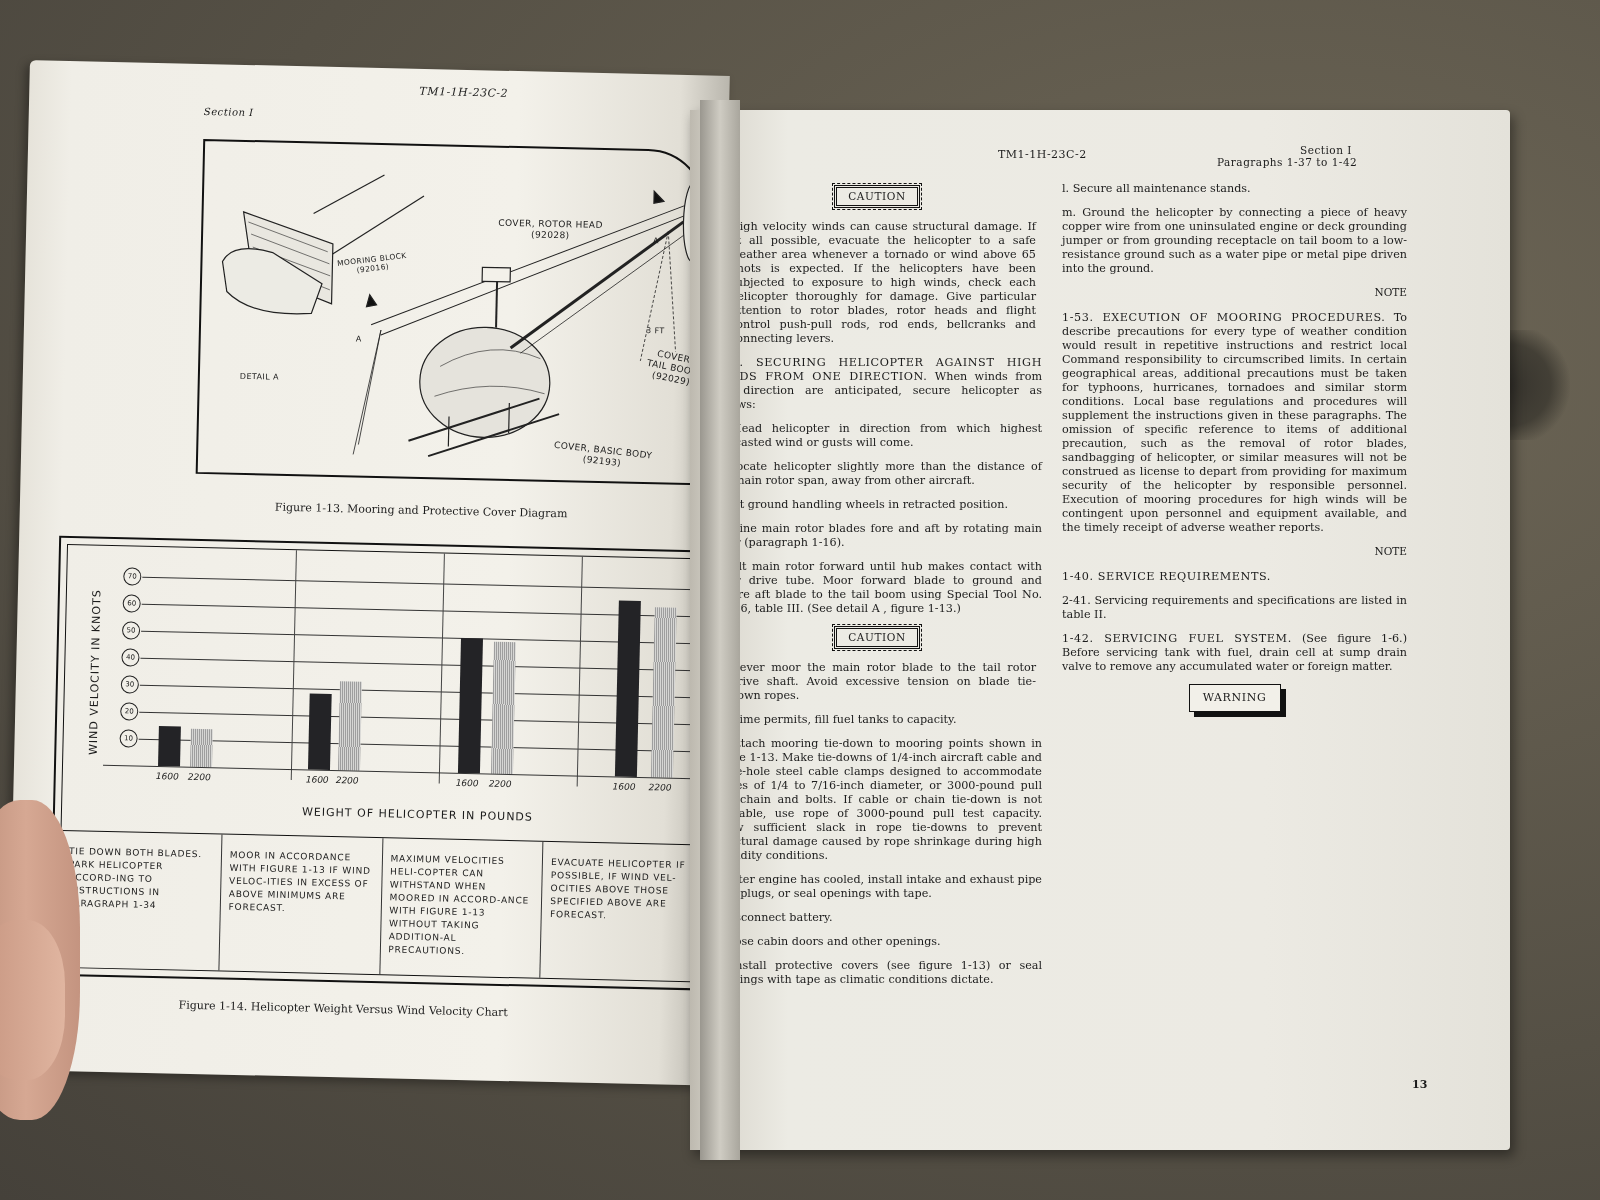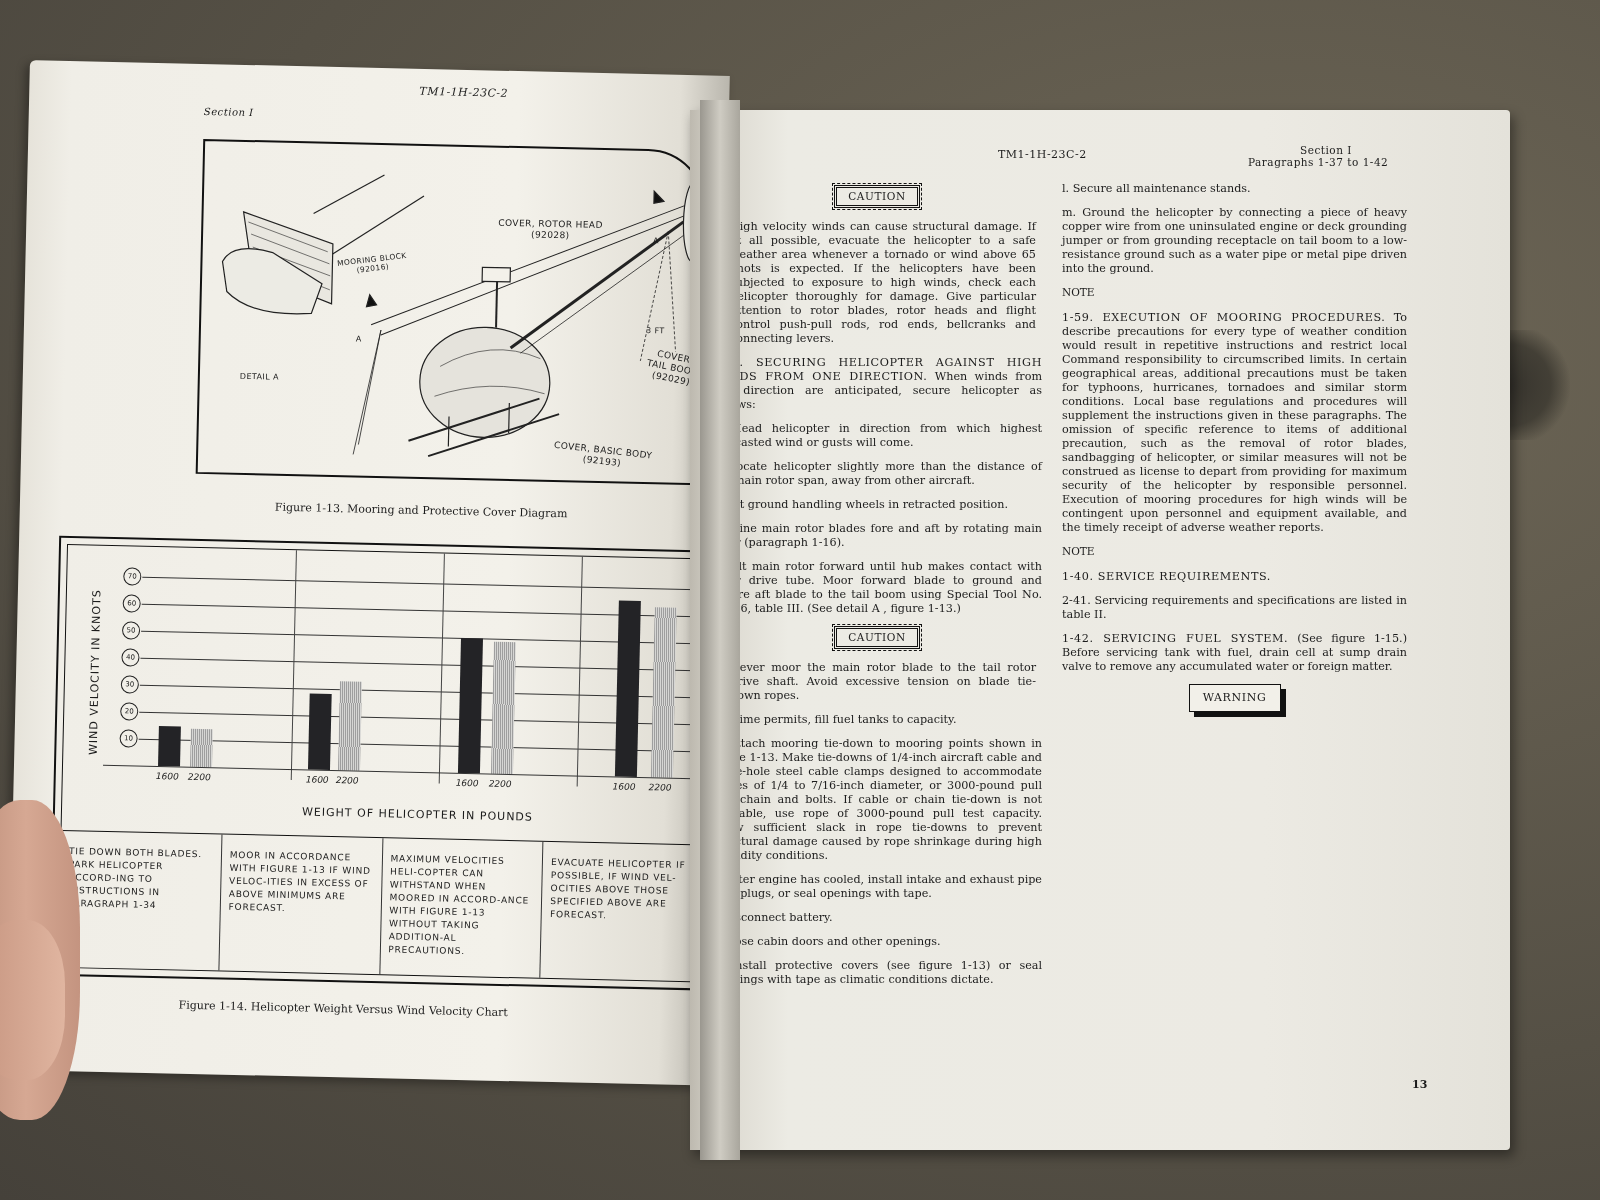--- a/index.html
+++ b/index.html
@@ -104,21 +104,21 @@
   
   .col { position: absolute; font-size: 11.2px; line-height: 1.25; text-align: justify; }
   .col p { margin-bottom: 10px; }
   .indent { padding-left: 18px; padding-right: 6px; }
   .heading { font-weight: normal; letter-spacing: .6px; }
   .caution {
     display: block; width: 86px; margin: 0 auto 12px auto; text-align: center;
     border: 3px double #111; padding: 2px 0; font-size: 10.5px; letter-spacing: .6px;
     outline: 1px dashed #111; outline-offset: 1px;
   }
-  .note-title { text-align: left; margin: 4px 0 12px; font-size: 10.5px; }
+  .note-title { text-align: right; margin: 4px 0 12px; font-size: 10.5px; }
   .warning {
     display: block; width: 92px; margin: 6px auto 18px auto; text-align: center;
     border: 1.5px solid #111; padding: 6px 0; font-size: 11px; letter-spacing: .6px;
     box-shadow: 5px 5px 0 #111; background: #f2f0e9;
   }
   .pagenum { position: absolute; font-size: 11px; font-weight: bold; }
 </style>
 </head>
 <body>
 
@@ -243,21 +243,21 @@
   <div class="caption" style="left:170px; top:935px;">Figure 1-14. Helicopter Weight Versus Wind Velocity Chart</div>
   <div class="pagenum" style="left:22px; top:935px;">12</div>
 </div>
 
 <div class="finger"></div>
 <div class="finger two"></div>
 
 <div class="page-right">
   <div class="hdr-center" style="left:308px; top:38px;">TM1-1H-23C-2</div>
   <div class="hdr-center" style="left:610px; top:34px; font-size:10.5px;">Section I</div>
-  <div class="hdr-center" style="left:527px; top:46px; font-size:10.5px;margin-left:31px;">Paragraphs 1-37 to 1-42</div>
+  <div class="hdr-center" style="left:527px; top:46px; font-size:10.5px;">Paragraphs 1-37 to 1-42</div>
 
   <div class="col" style="left:22px; top:75px; width:330px;">
     <span class="caution">CAUTION</span>
     <p class="indent">High velocity winds can cause structural damage. If at all possible, evacuate the helicopter to a safe weather area whenever a tornado or wind above 65 knots is expected. If the helicopters have been subjected to exposure to high winds, check each helicopter thoroughly for damage. Give particular attention to rotor blades, rotor heads and flight control push-pull rods, rod ends, bellcranks and connecting levers.</p>
     <p>
       <span class="heading">1-37. SECURING HELICOPTER AGAINST HIGH WINDS FROM ONE DIRECTION.</span>
       <span>When winds from one direction are anticipated, secure helicopter as follows:</span>
     </p>
     <p>a. Head helicopter in direction from which highest forecasted wind or gusts will come.</p>
     <p>b. Locate helicopter slightly more than the distance of the main rotor span, away from other aircraft.</p>
@@ -272,27 +272,27 @@
     <p>i. Disconnect battery.</p>
     <p>j. Close cabin doors and other openings.</p>
     <p>k. Install protective covers (see figure 1-13) or seal openings with tape as climatic conditions dictate.</p>
   </div>
 
   <div class="col" style="left:372px; top:72px; width:345px;">
     <p>l. Secure all maintenance stands.</p>
     <p>m. Ground the helicopter by connecting a piece of heavy copper wire from one uninsulated engine or deck grounding jumper or from grounding receptacle on tail boom to a low-resistance ground such as a water pipe or metal pipe driven into the ground.</p>
     <div class="note-title">NOTE</div>
     <p>
-      <span class="heading">1-59. EXECUTION OF MOORING PROCEDURES.</span>
+      <span class="heading">1-53. EXECUTION OF MOORING PROCEDURES.</span>
       <span>To describe precautions for every type of weather condition would result in repetitive instructions and restrict local Command responsibility to circumscribed limits. In certain geographical areas, additional precautions must be taken for typhoons, hurricanes, tornadoes and similar storm conditions. Local base regulations and procedures will supplement the instructions given in these paragraphs. The omission of specific reference to items of additional precaution, such as the removal of rotor blades, sandbagging of helicopter, or similar measures will not be construed as license to depart from providing for maximum security of the helicopter by responsible personnel. Execution of mooring procedures for high winds will be contingent upon personnel and equipment available, and the timely receipt of adverse weather reports.</span>
     </p>
     <div class="note-title">NOTE</div>
     <p class="heading">1-40. SERVICE REQUIREMENTS.</p>
     <p>2-41. Servicing requirements and specifications are listed in table II.</p>
     <p>
       <span class="heading">1-42. SERVICING FUEL SYSTEM.</span>
-      <span>(See figure 1-15.) Before servicing tank with fuel, drain cell at sump drain valve to remove any accumulated water or foreign matter.</span>
+      <span>(See figure 1-6.) Before servicing tank with fuel, drain cell at sump drain valve to remove any accumulated water or foreign matter.</span>
     </p>
     <span class="warning">WARNING</span>
   </div>
 
   <div class="pagenum" style="left:722px; top:968px;">13</div>
 </div>
 
 </body></html>

